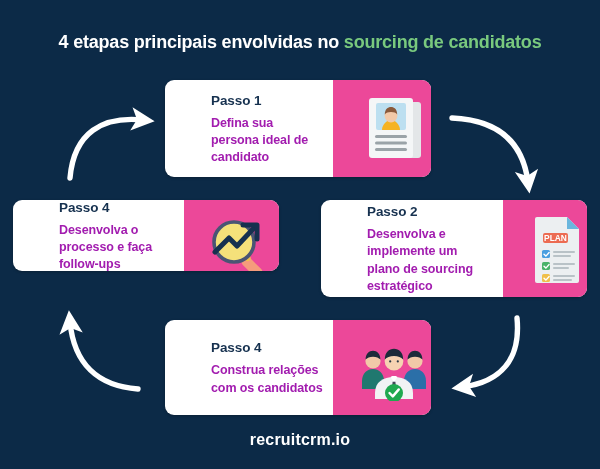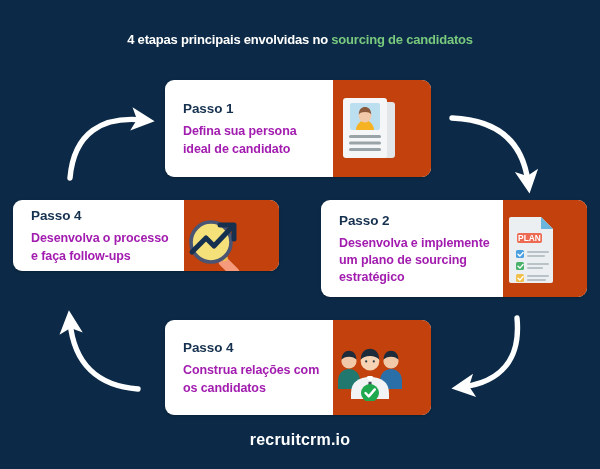--- a/index.html
+++ b/index.html
@@ -23,21 +23,21 @@
     background: #0c2a47;
   }
 
   
   .title {
     position: absolute;
     top: 32px;
     left: 0;
     width: 600px;
     text-align: center;
-    font-size: 13px;
+    font-size: 18px;
     font-weight: bold;
     color: #ffffff;
     letter-spacing: -0.2px;
     white-space: nowrap;
   }
   .title .accent { color: #79c97e; }
 
   
   .arrows {
     position: absolute;
@@ -55,41 +55,42 @@
     border-radius: 9px;
     overflow: hidden;
     box-shadow: 0 1px 3px rgba(0,0,0,0.25);
   }
   .card-text {
     flex: 1 1 auto;
     padding: 14px 10px 12px 18px;
     display: flex;
     flex-direction: column;
     justify-content: center;
+    margin-left: 28px;
   }
   .step-label {
     font-size: 13.5px;
     font-weight: bold;
     color: #16314f;
     margin-bottom: 7px;
     letter-spacing: -0.1px;
   }
   .step-desc {
     font-size: 12.5px;
     font-weight: bold;
     color: #a21caf;
     line-height: 1.38;
     letter-spacing: -0.1px;
   }
   .card-icon {
     flex: 0 0 auto;
-    background: #c2410c;
+    background: #ec4899;
     display: flex;
     align-items: center;
-    justify-content: flex-start;
+    justify-content: flex-end;
   }
 
   #card-1 { left: 165px; top: 80px;  width: 266px; height: 97px; }
   #card-1 .card-icon { width: 98px; height: 97px; }
 
   #card-2 { left: 321px; top: 200px; width: 266px; height: 97px; }
   #card-2 .card-icon { width: 84px; height: 97px; }
 
   #card-3 { left: 165px; top: 320px; width: 266px; height: 95px; }
   #card-3 .card-icon { width: 98px; height: 95px; }

